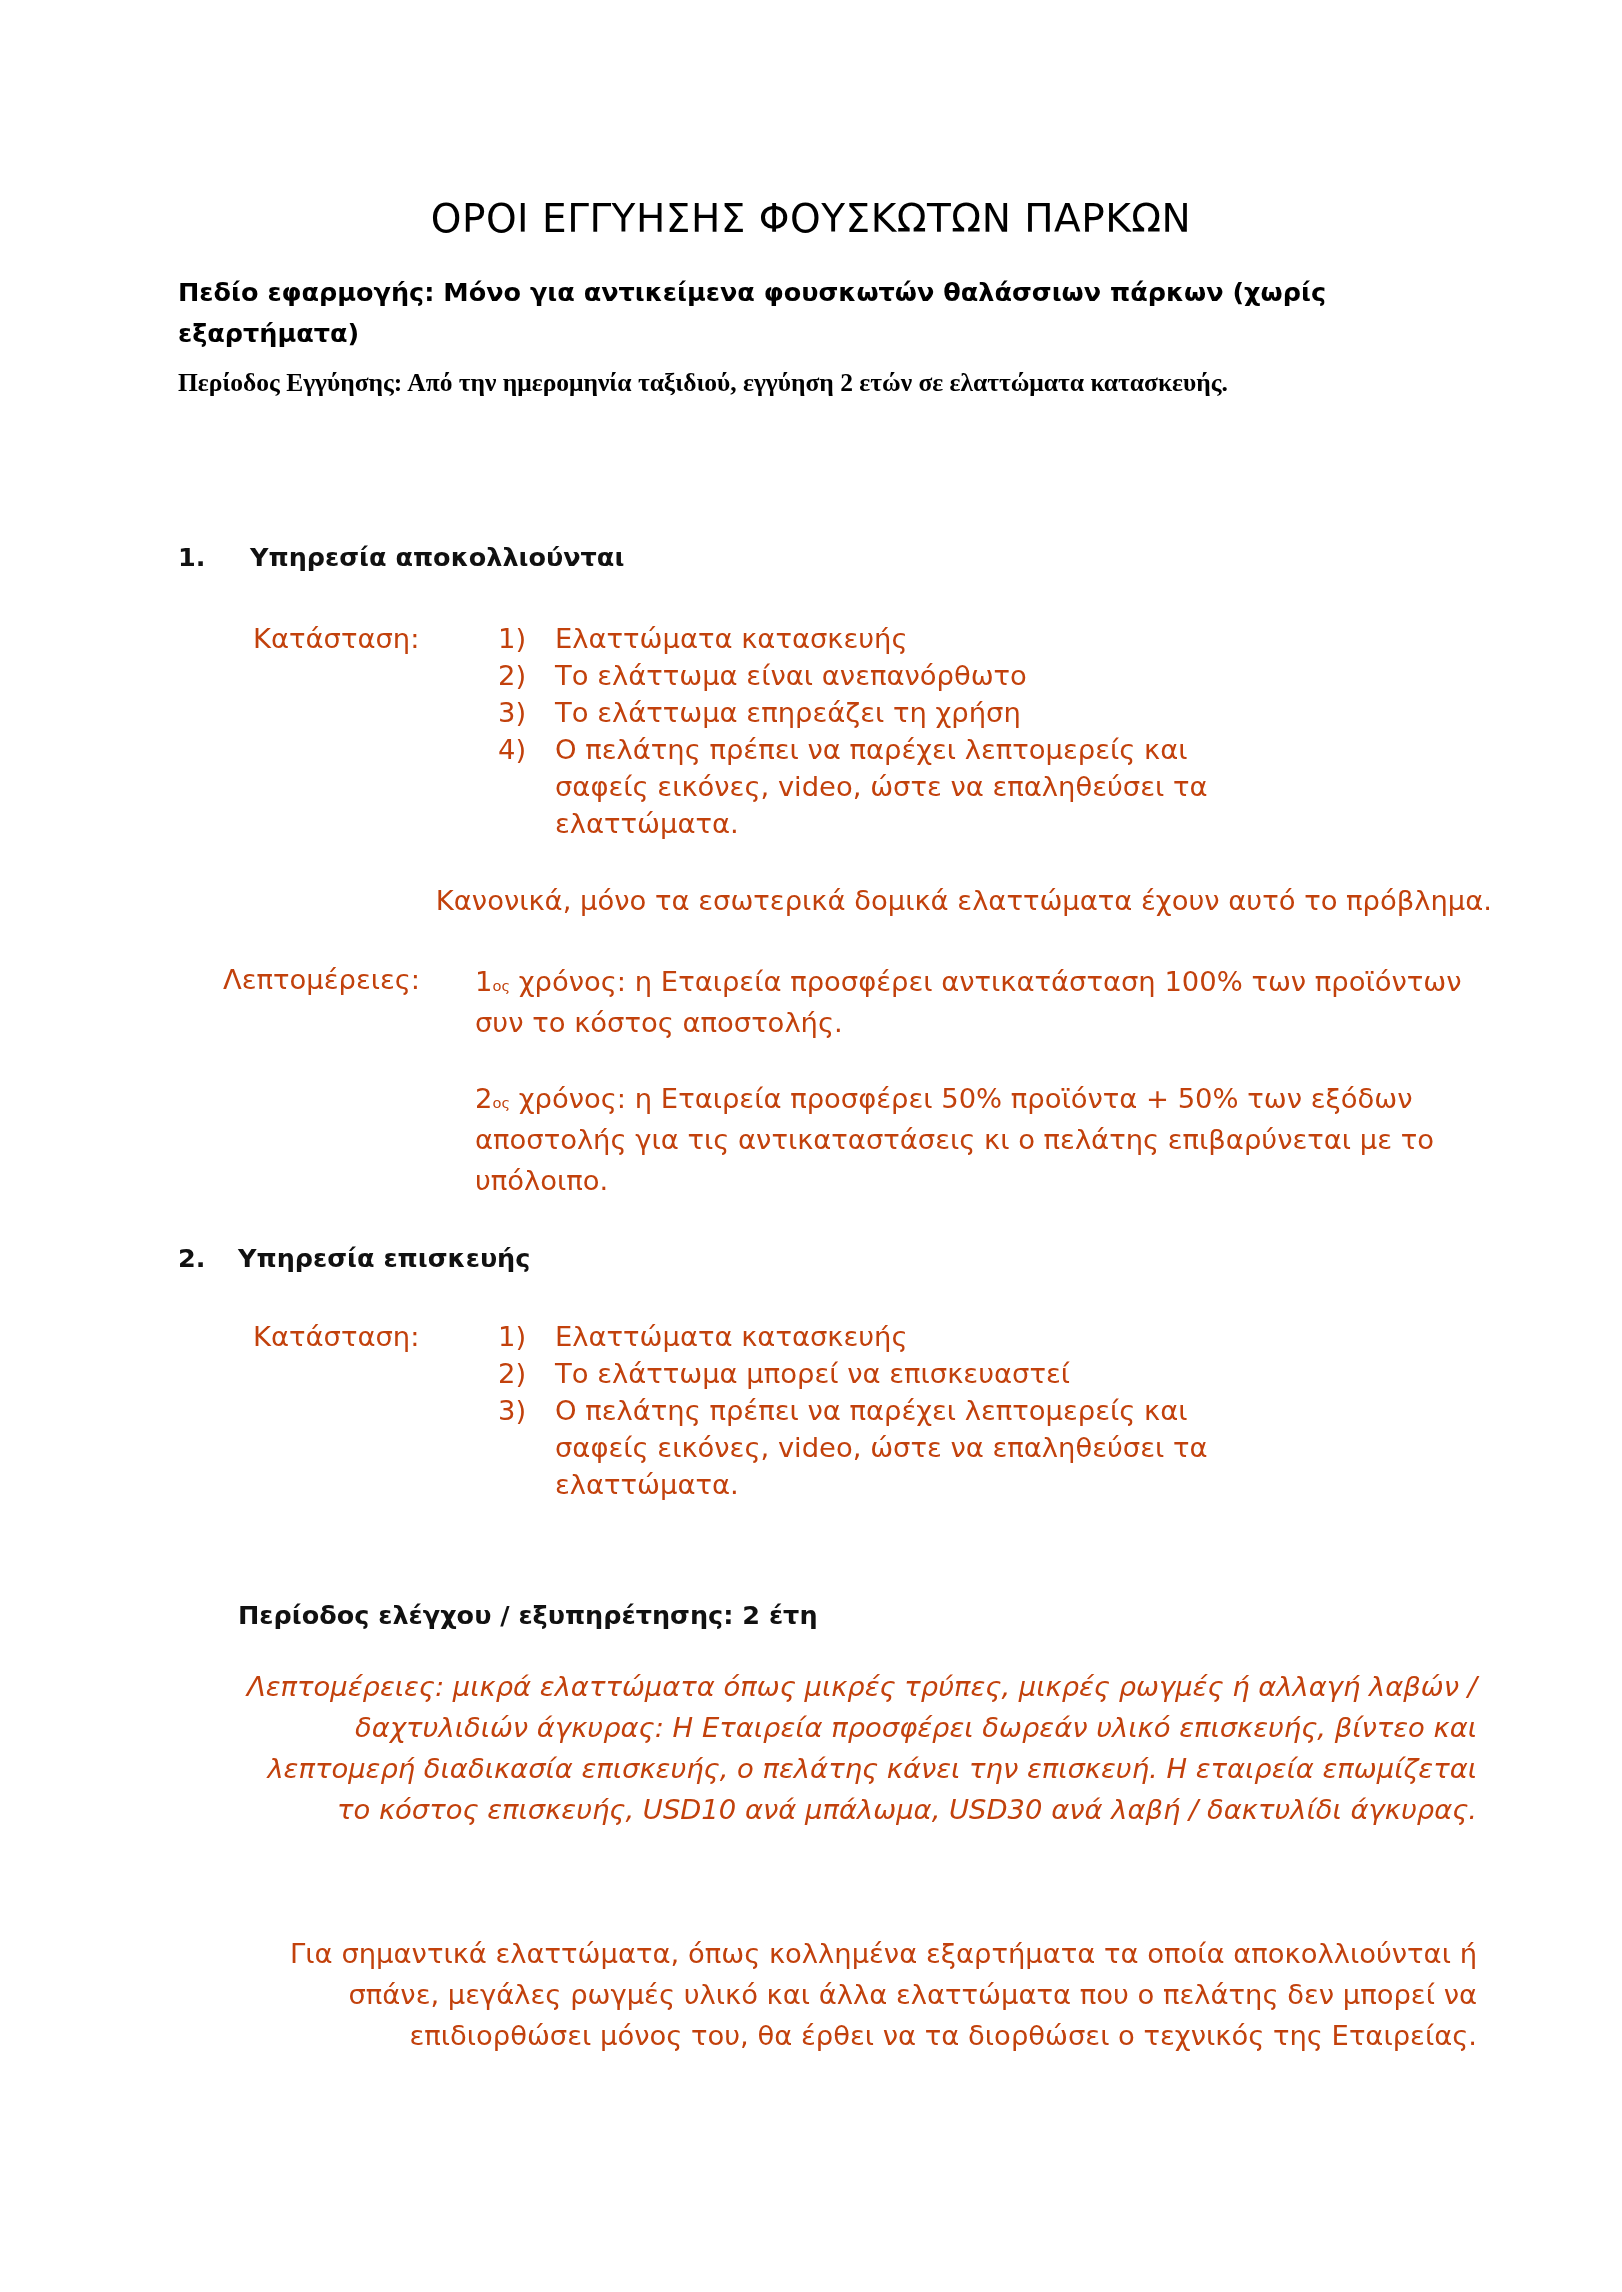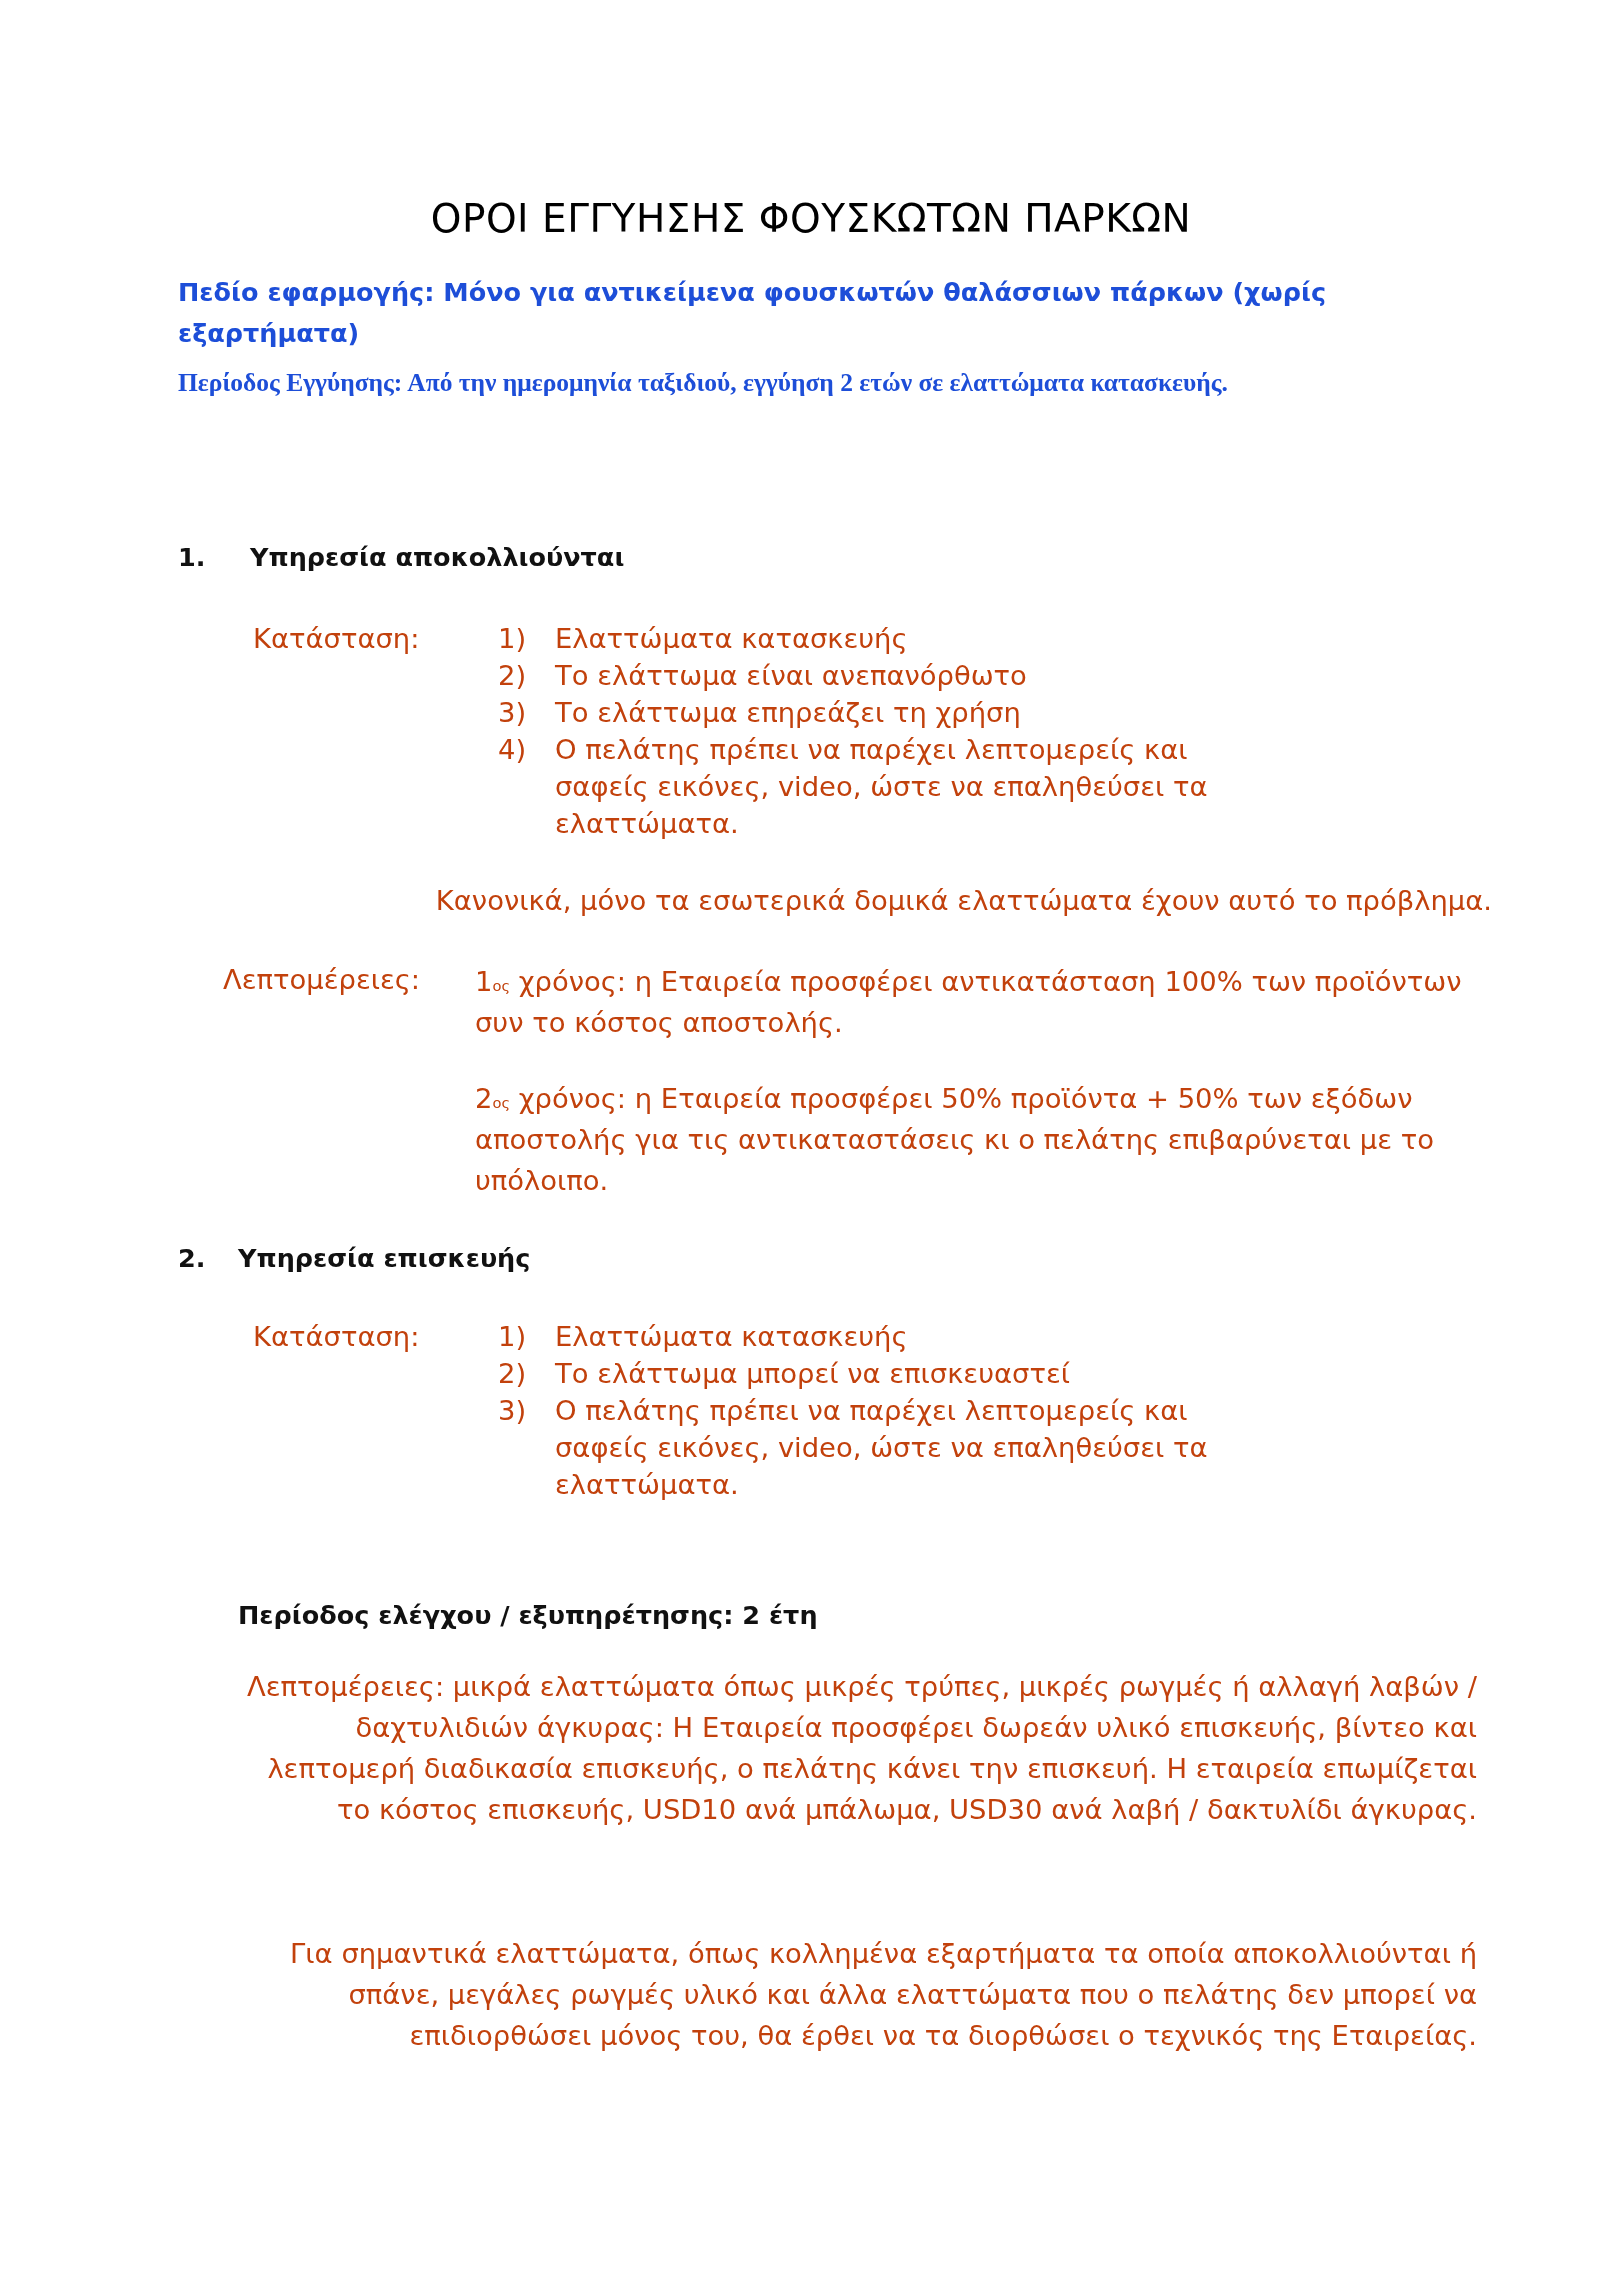--- a/index.html
+++ b/index.html
@@ -2,21 +2,21 @@
 <html><head>
 <meta charset="utf-8">
 <style>
   html, body { margin: 0; padding: 0; background: #ffffff; }
   body { width: 1622px; height: 2293px; position: relative; overflow: hidden;
          font-family: "DejaVu Sans", "Liberation Sans", sans-serif; color: #111; }
   .page { position: absolute; left: 0; top: 0; width: 1622px; height: 2293px; }
   .abs { position: absolute; }
   .title { left: 0; width: 1622px; top: 196px; text-align: center; font-size: 39px;
            letter-spacing: 0.5px; font-weight: normal; color: #000; }
-  .bold { font-weight: bold; font-size: 25.5px; line-height: 41px; color: #1d4ed8; }
+  .bold { font-weight: bold; font-size: 25.5px; line-height: 41px; color: #000000; }
   .scope { left: 178px; top: 272px; width: 1215px; }
   .period { left: 178px; top: 362px; width: 1215px; font-family: Liberation Serif, serif; }
   .h-num { font-weight: bold; font-size: 25.5px; }
   .sec1-num { left: 178px; top: 542px; }
   .sec1-title { left: 250px; top: 542px; }
   .sec2-num { left: 178px; top: 1243px; }
   .sec2-title { left: 238px; top: 1243px; }
   .norm { font-size: 27.4px; line-height: 37px; color: #c2410c; }
   .cond-label { left: 253px; }
   .list { left: 498px; margin: 0; padding: 0; list-style: none; width: 784px; }
@@ -59,18 +59,18 @@
 
   <div class="abs norm cond-label" style="top:1318px;">Κατάσταση:</div>
   <ul class="abs norm list" style="top:1318px; width:765px;">
     <li><span class="mk">1)</span><span>Ελαττώματα κατασκευής</span></li>
     <li><span class="mk">2)</span><span>Το ελάττωμα μπορεί να επισκευαστεί</span></li>
     <li><span class="mk">3)</span><span>Ο πελάτης πρέπει να παρέχει λεπτομερείς και σαφείς εικόνες, video, ώστε να επαληθεύσει τα ελαττώματα.</span></li>
   </ul>
 
   <div class="abs h-num" style="left:238px; top:1600px;">Περίοδος ελέγχου / εξυπηρέτησης:  2 έτη</div>
 
-  <div class="abs norm para" style="left:237px; top:1666px; width:1240px;">Λεπτομέρειες: μικρά ελαττώματα όπως μικρές τρύπες, μικρές ρωγμές ή αλλαγή λαβών / δαχτυλιδιών άγκυρας: Η Εταιρεία προσφέρει δωρεάν υλικό επισκευής, βίντεο και λεπτομερή διαδικασία επισκευής, ο πελάτης κάνει την επισκευή. Η εταιρεία επωμίζεται το κόστος επισκευής, USD10 ανά μπάλωμα, USD30 ανά λαβή / δακτυλίδι άγκυρας.</div>
+  <div class="abs norm para" style="left:237px; top:1666px; width:1240px;font-style:italic;">Λεπτομέρειες: μικρά ελαττώματα όπως μικρές τρύπες, μικρές ρωγμές ή αλλαγή λαβών / δαχτυλιδιών άγκυρας: Η Εταιρεία προσφέρει δωρεάν υλικό επισκευής, βίντεο και λεπτομερή διαδικασία επισκευής, ο πελάτης κάνει την επισκευή. Η εταιρεία επωμίζεται το κόστος επισκευής, USD10 ανά μπάλωμα, USD30 ανά λαβή / δακτυλίδι άγκυρας.</div>
 
   <div class="abs norm para" style="left:237px; top:1933px; width:1240px;">Για σημαντικά ελαττώματα, όπως κολλημένα εξαρτήματα τα οποία αποκολλιούνται ή σπάνε, μεγάλες ρωγμές υλικό και άλλα ελαττώματα που ο πελάτης δεν μπορεί να επιδιορθώσει μόνος του, θα έρθει να τα διορθώσει ο τεχνικός της Εταιρείας.</div>
 
 </div>
 
 
 </body></html>

